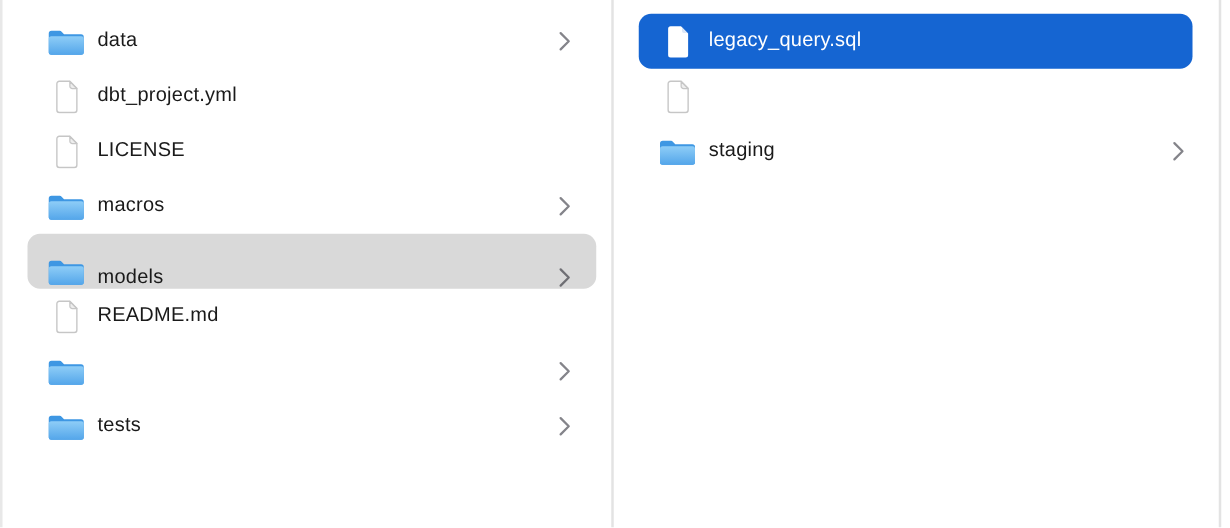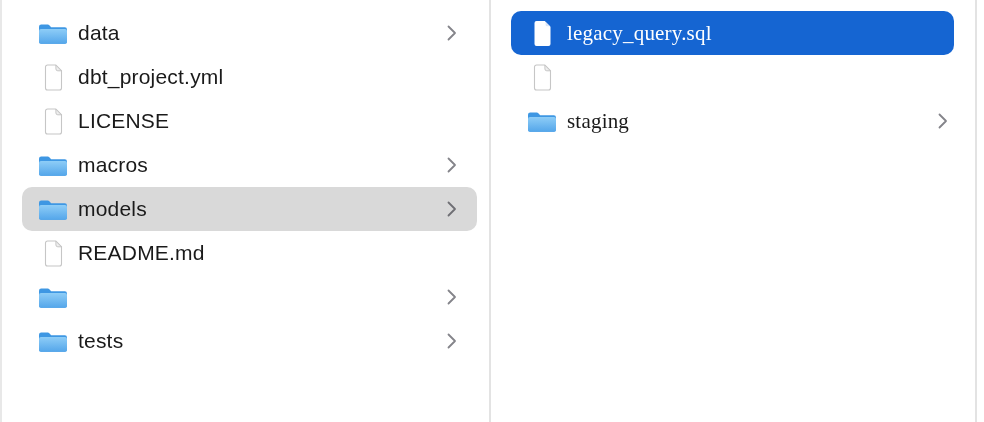--- a/index.html
+++ b/index.html
@@ -26,30 +26,30 @@
   .col3 { flex: 1; }
   .row {
     height: 44px;
     display: flex;
     align-items: center;
     border-radius: 10px;
     margin: 0 12px 0 20px;
     padding-left: 16px;
     padding-right: 20px;
   }
-  .col2 .row { margin: 0 21px 0 20px; padding-right: 6px; font-family: Liberation Serif, serif; }
+  .col2 .row { margin: 0 21px 0 20px; padding-right: 6px; }
   .row.sel-blue .label { color: #ffffff; }
   .icon-box {
     width: 30px; height: 28px;
     display: flex; align-items: center; justify-content: center;
     margin-right: 10px;
     flex: none;
   }
   .label {
-    font-size: 21px;
+    font-size: 16px;
     color: #1a1a1a;
     white-space: nowrap;
     letter-spacing: 0.2px;
   }
   .chevron {
     margin-left: auto;
     display: flex; align-items: center;
     flex: none;
   }
 </style>
@@ -113,21 +113,21 @@
         </svg>
       </span>
       <span class="label">macros</span>
       <span class="chevron">
         <svg width="11" height="18" viewBox="0 0 11 18">
             <path d="M2.5 2.5 L9 9 L2.5 15.5" fill="none" stroke="#84848a" stroke-width="1.8" stroke-linecap="round" stroke-linejoin="round"></path>
           </svg>
       </span>
     </div>
 
-    <div class="row sel-gray" style="background: rgb(217, 217, 217);">
+    <div class="row sel-gray" style="background: rgb(217, 217, 217); align-items: flex-end;">
       <span class="icon-box">
         <svg width="30" height="25" viewBox="0 0 30 25">
           <path d="M1 5.8 a2.2 2.2 0 0 1 2.2 -2.2 h6.6 a2 2 0 0 1 1.5 0.7 l1.9 2 h13.6 a2.2 2.2 0 0 1 2.2 2.2 v12 a2.2 2.2 0 0 1 -2.2 2.2 h-23.6 a2.2 2.2 0 0 1 -2.2 -2.2 Z" fill="#3e97e3"></path>
           <rect x="1" y="8" width="28" height="14.7" rx="2" fill="url(#fgrad)"></rect>
         </svg>
       </span>
       <span class="label">models</span>
       <span class="chevron">
         <svg width="11" height="18" viewBox="0 0 11 18">
             <path d="M2.5 2.5 L9 9 L2.5 15.5" fill="none" stroke="#6f6f74" stroke-width="1.8" stroke-linecap="round" stroke-linejoin="round"></path>

